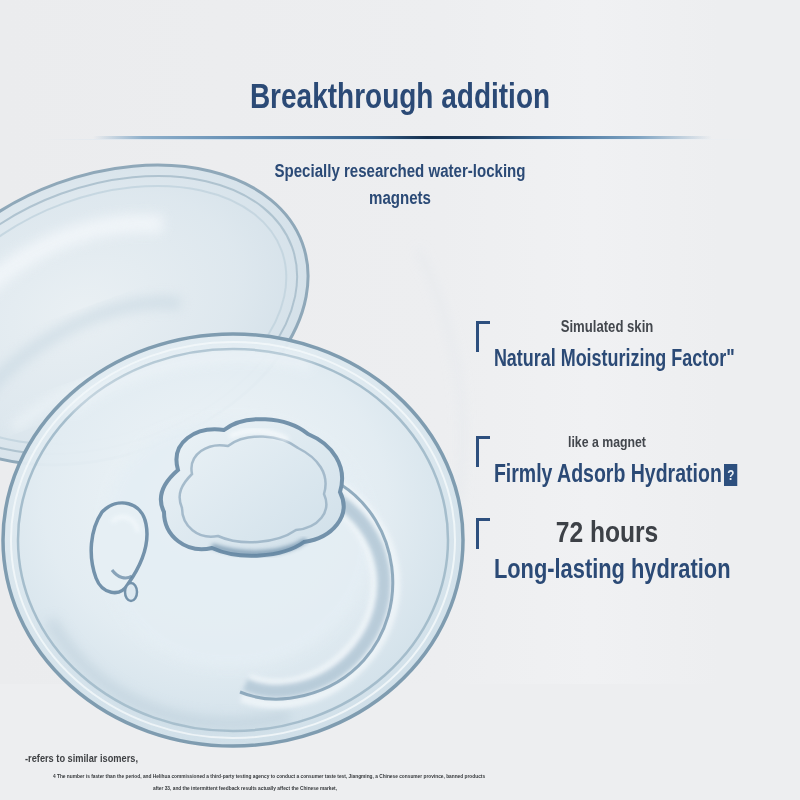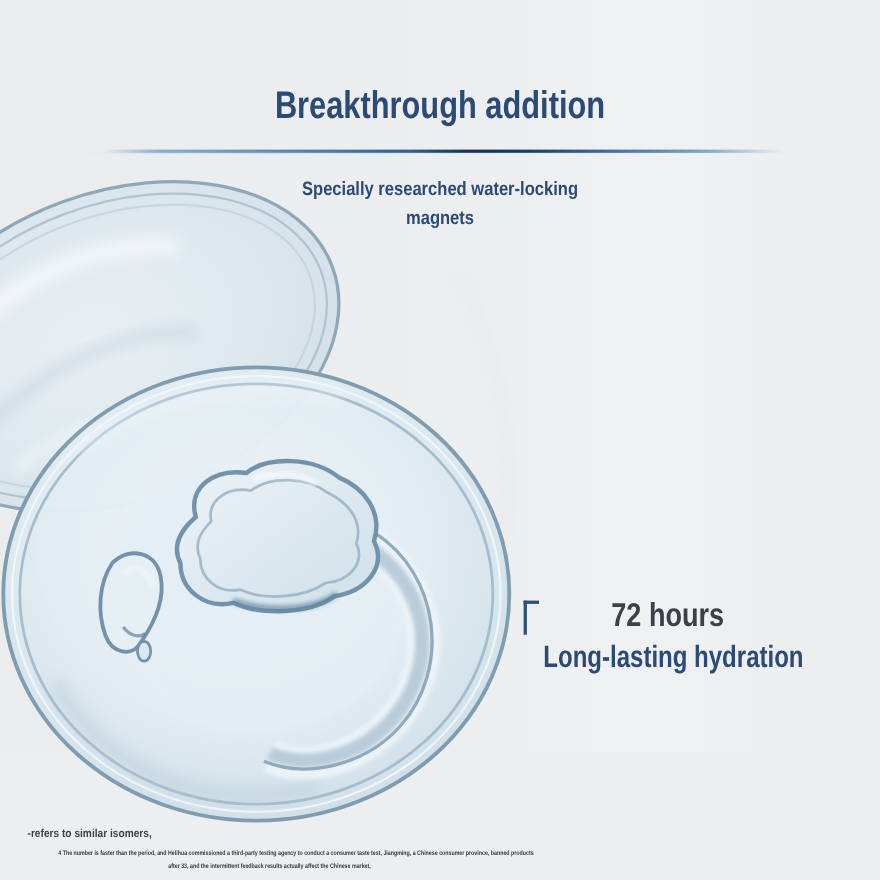--- a/index.html
+++ b/index.html
@@ -32,21 +32,21 @@
   }
   .subtitle{
     position:absolute;left:100px;top:158px;width:600px;
     text-align:center;font-size:17.5px;font-weight:700;color:#2b4a76;
     line-height:27px;transform:scaleX(.86);transform-origin:50% 50%;
   }
 
   .feature{position:absolute;left:462px;width:290px;}
   .f1{top:318px;}
   .f2{top:433px;}
-  .f3{top:543px;}
+  .f3{top:515px;}
   .bracket{
     position:absolute;left:14px;top:3px;width:11px;height:28px;
     border-left:3px solid #2d4f7e;border-top:3px solid #2d4f7e;
   }
   .feature-label{
     text-align:center;font-size:16px;font-weight:700;color:#43474d;
     margin:0 0 9px 0;transform:scaleX(.82);transform-origin:50% 50%;white-space:nowrap;
   }
   .f2 .feature-label{font-size:15px;}
   .f3 .feature-label{font-size:30px;color:#3d4147;font-weight:700;margin-bottom:4px;}
@@ -144,21 +144,33 @@
     </g>
   </svg>
 
   <h1 class="page-title">Breakthrough addition</h1>
   <div class="divider"></div>
   <div class="subtitle">
     <div>Specially researched water-locking</div>
     <div>magnets</div>
   </div>
 
+  <div class="feature f1">
+    <span class="bracket"></span>
+    <div class="feature-label">Simulated skin</div>
+    <div class="feature-headline">Natural Moisturizing Factor"</div>
+  </div>
 
+  <div class="feature f2">
+    <span class="bracket"></span>
+    <div class="feature-label">like a magnet</div>
+    <div class="feature-headline">
+      <span>Firmly Adsorb Hydration</span><span class="glyph-box">?</span>
+    </div>
+  </div>
 
   <div class="feature f3">
     <span class="bracket"></span>
     <div class="feature-label">72 hours</div>
     <div class="feature-headline">Long-lasting hydration</div>
   </div>
 
   <div class="footnote-line1">-refers to similar isomers,</div>
   <div class="fine-lines">
     <div>4 The number is faster than the period, and Helihua commissioned a third-party testing agency to conduct a consumer taste test, Jiangming, a Chinese consumer province, banned products</div>

